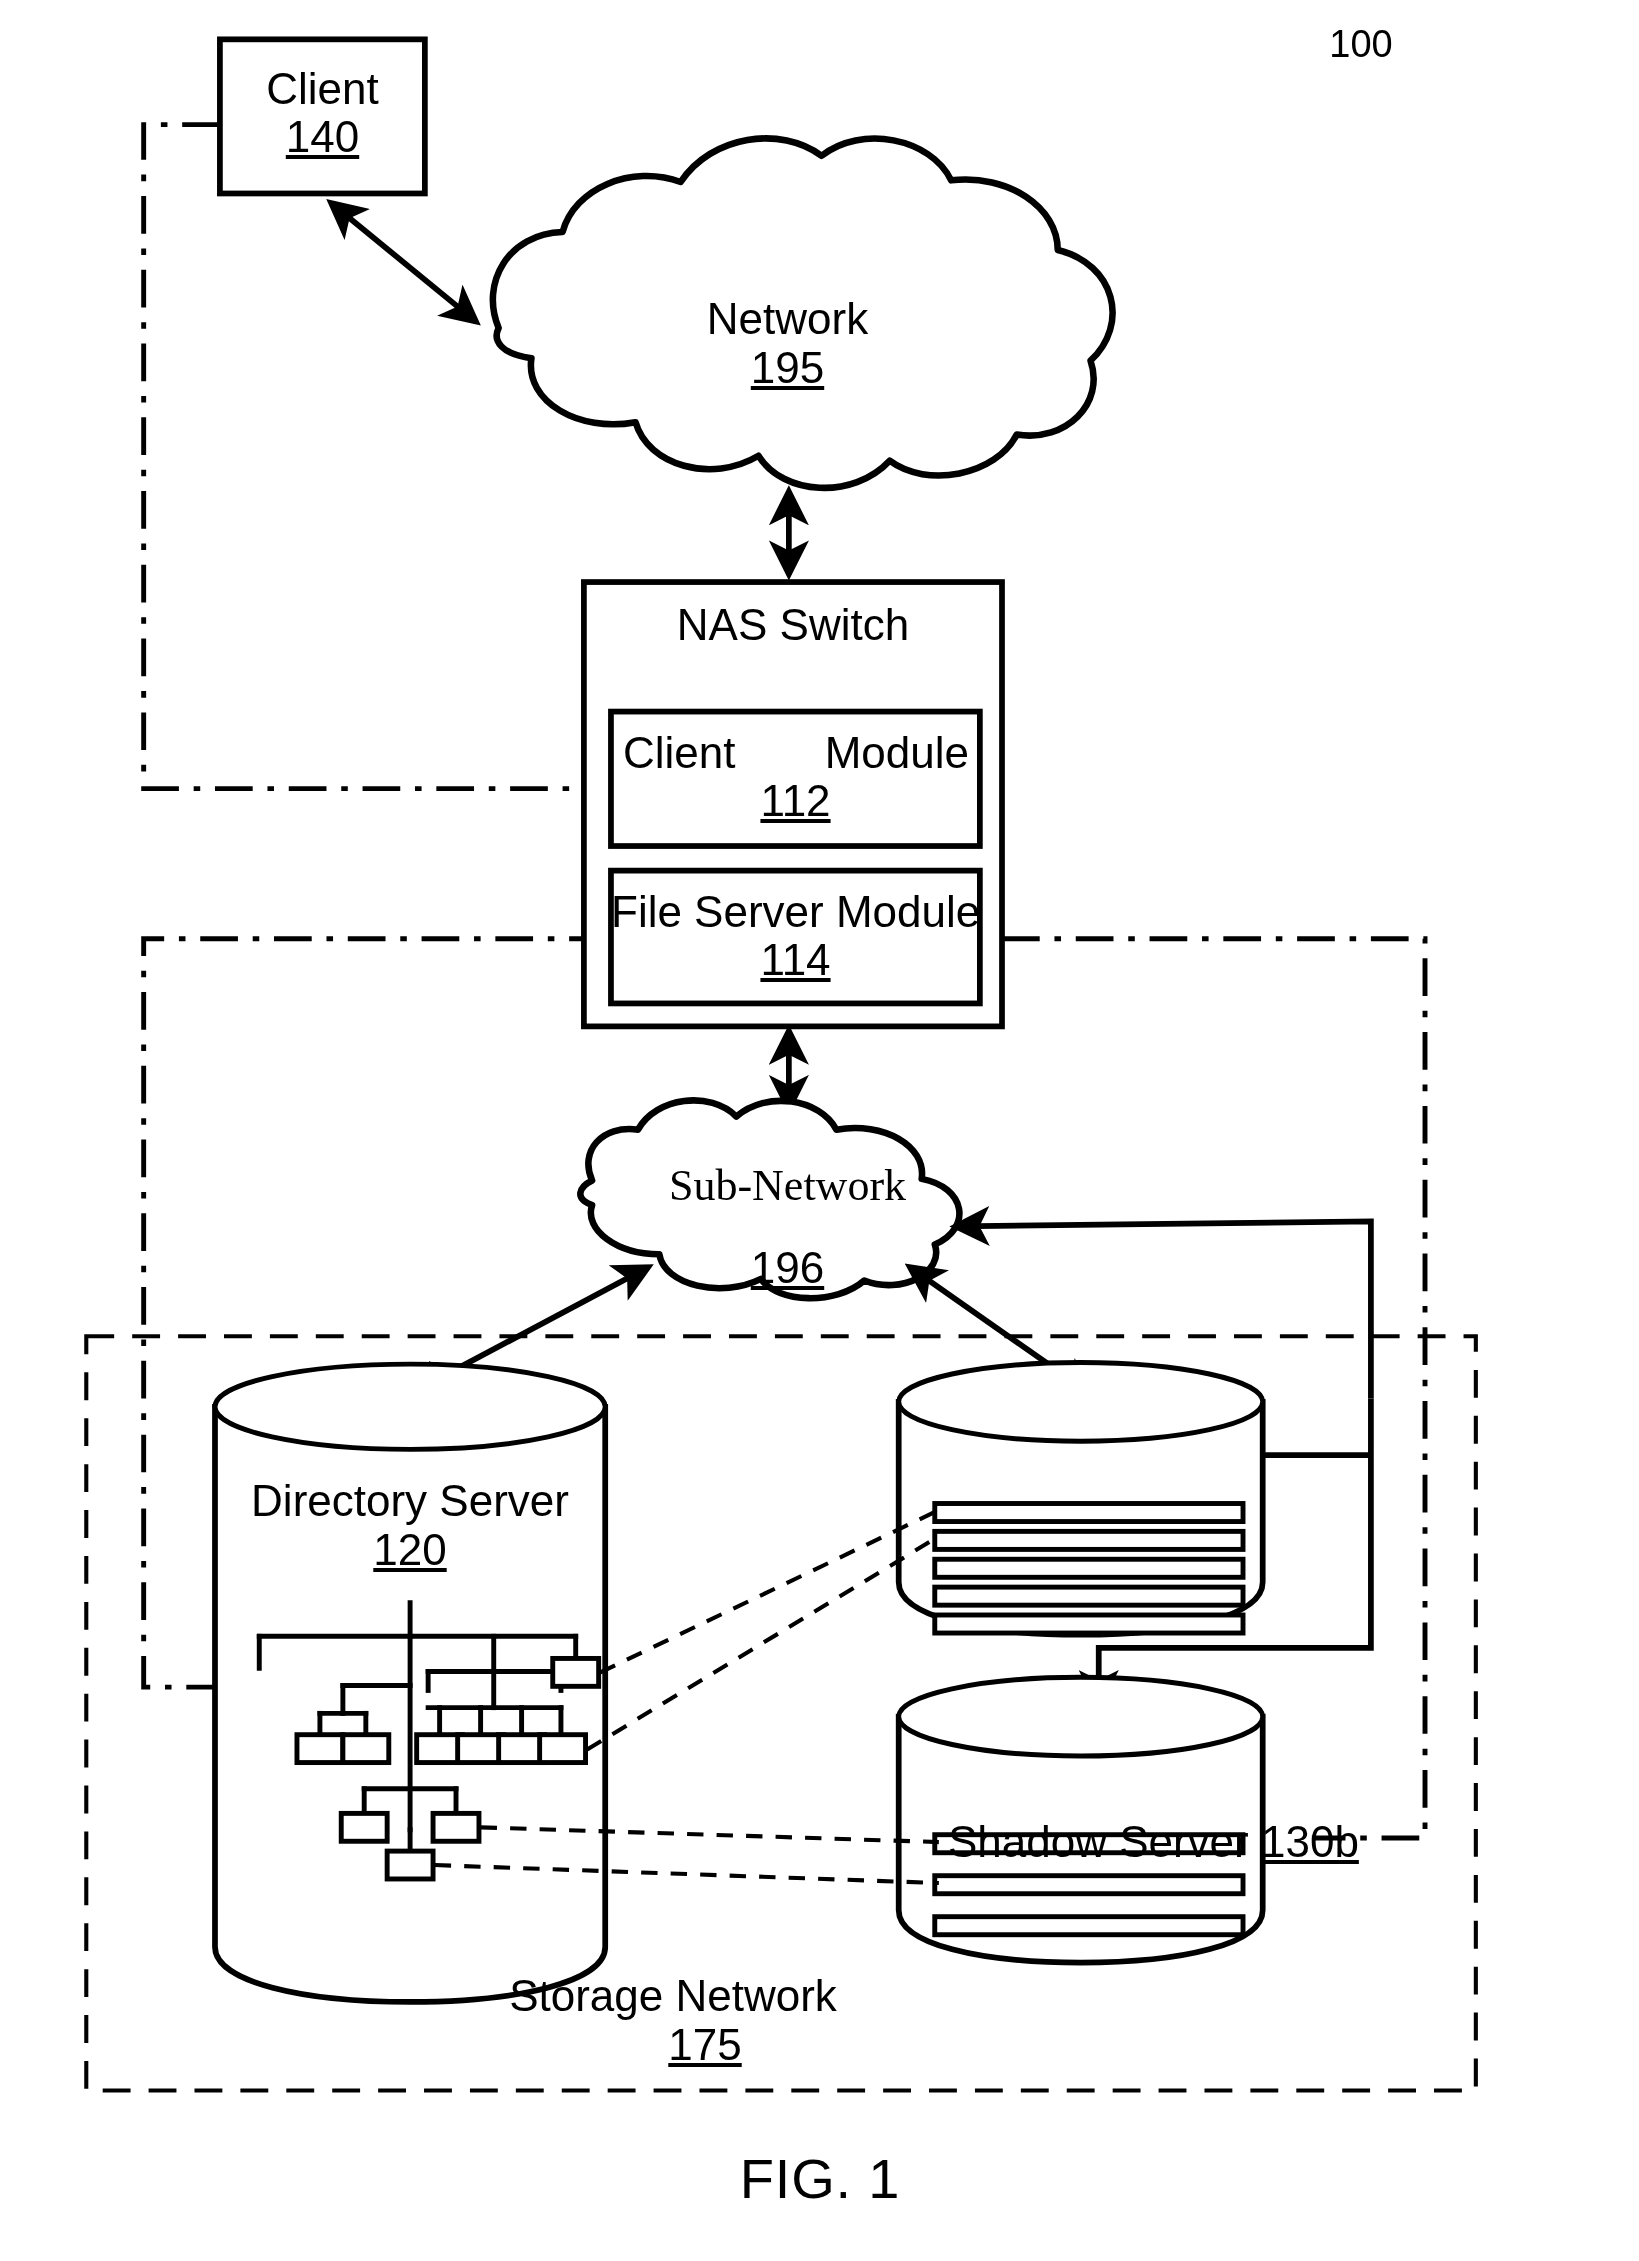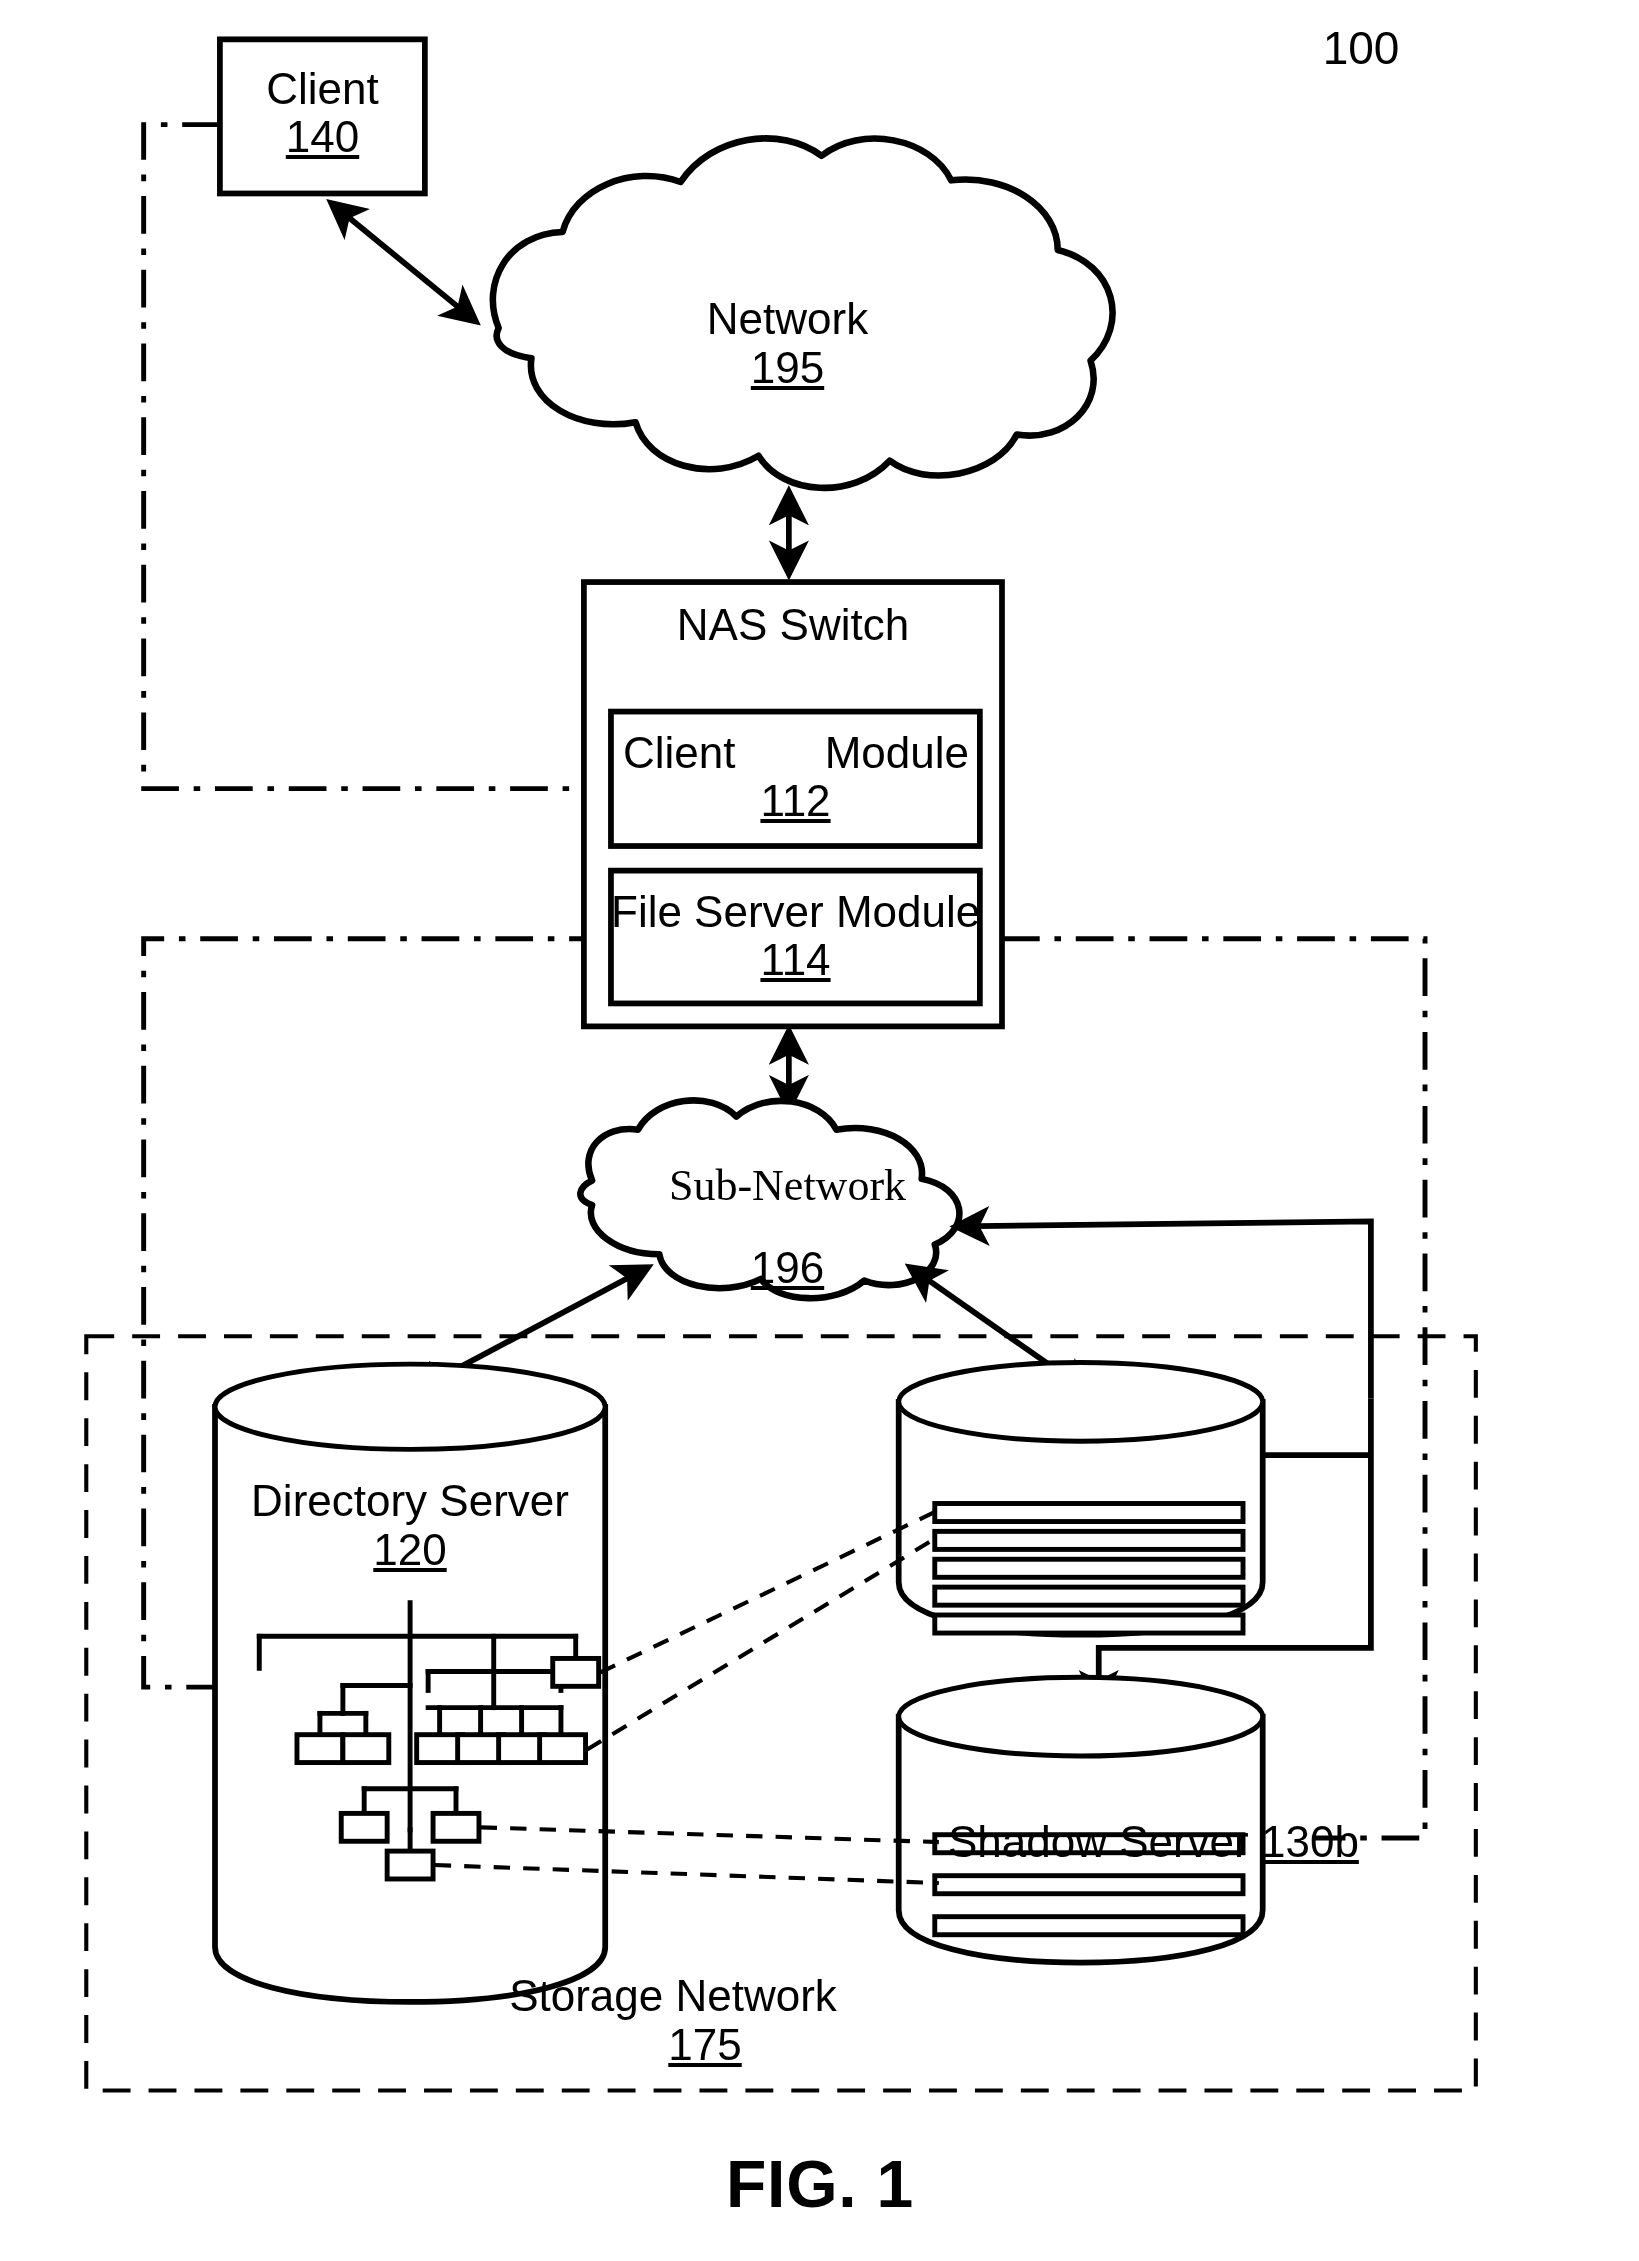--- a/index.html
+++ b/index.html
@@ -28,22 +28,22 @@
     position: absolute;
     text-align: center;
     color: #000;
     font-family: "Liberation Sans", sans-serif;
     line-height: 1.12;
     white-space: pre;
     user-select: none;
   }
   .t-num { text-decoration: underline; text-underline-offset: 3.3px; }
   .sz-42 { font-size: 44px; }
-  .sz-46 { font-size: 46px; }
-  .figcaption { font-size: 66px; letter-spacing: 0.8px; font-weight: bold; }
+  .sz-46 { font-size: 38px; }
+  .figcaption { font-size: 56px; letter-spacing: 0.8px; }
 </style>
 </head>
 <body>
 
 <div id="figure-root">
 
   <svg class="layer" viewBox="0 0 2000 2758" xmlns="http://www.w3.org/2000/svg">
     <defs>
       <marker id="arrowFill" viewBox="0 0 12 12" refX="10" refY="6" markerWidth="7" markerHeight="7" orient="auto-start-reverse">
         <path d="M 0 0 L 12 6 L 0 12 L 3 6 z" fill="#000"></path>

